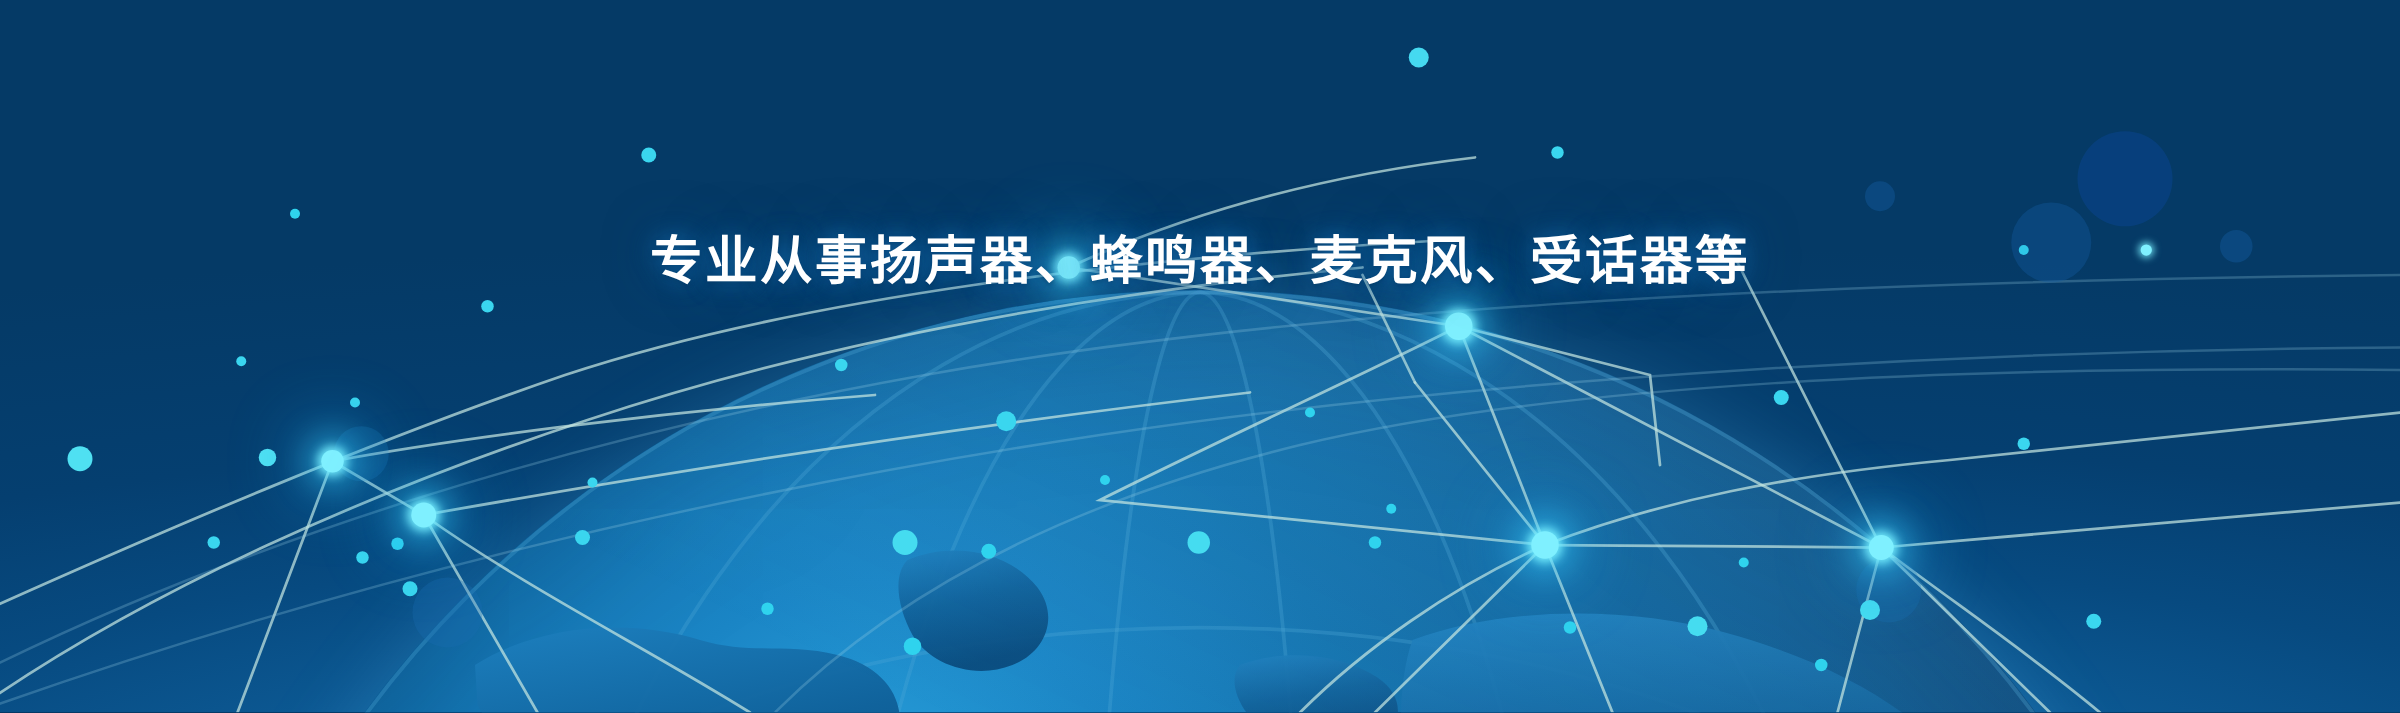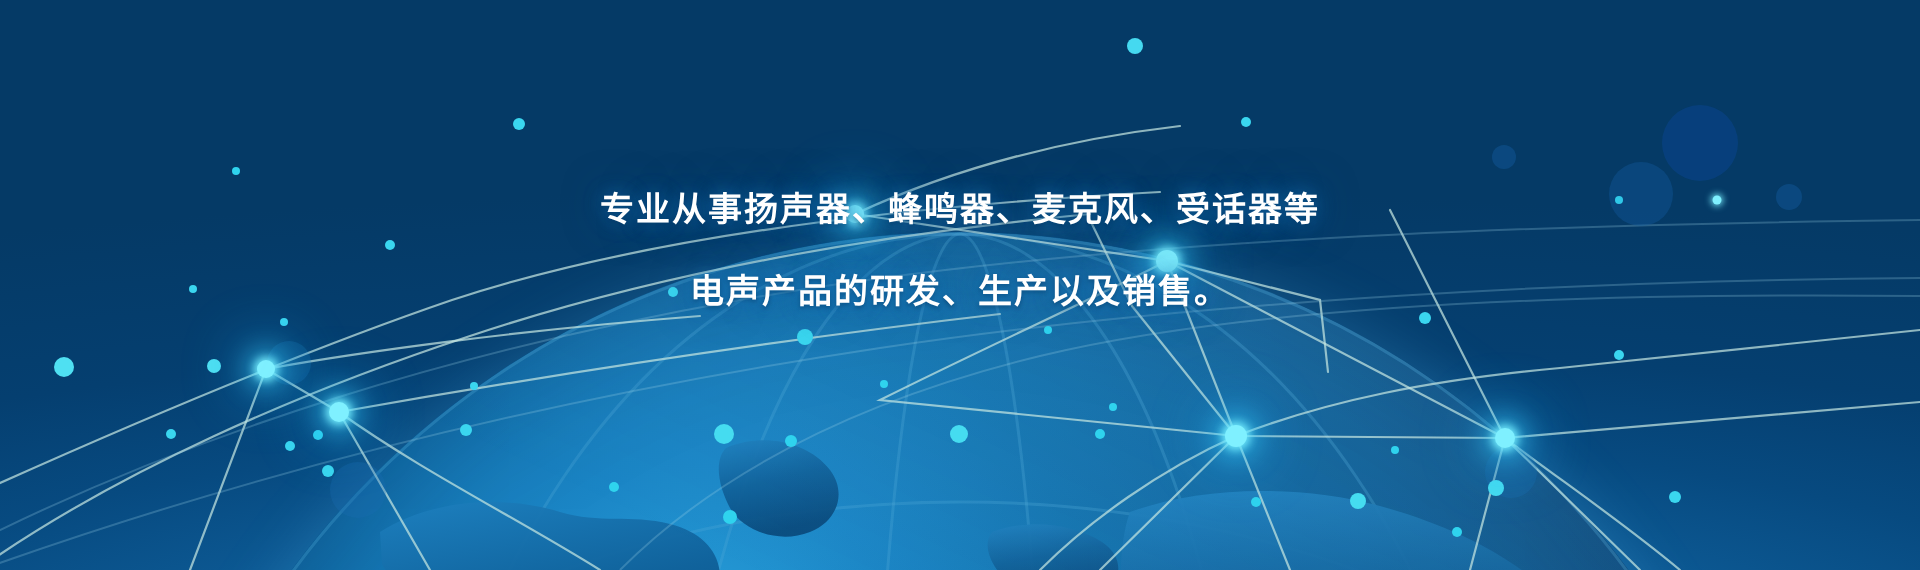--- a/index.html
+++ b/index.html
@@ -95,21 +95,21 @@
 
   
   .headline {
     position: absolute;
     left: 0;
     right: 0;
     top: 168px;
     text-align: center;
     color: #ffffff;
     font-weight: 700;
-    font-size: 34px;
+    font-size: 42px;
     line-height: 82px;
     letter-spacing: 2px;
     text-shadow:
       0 0 18px rgba(25,120,190,0.75),
       0 0 42px rgba(10,80,150,0.55),
       0 2px 4px rgba(2,30,60,0.45);
     white-space: nowrap;
   }
   .headline .line { display: block; }
 </style>
@@ -294,16 +294,15 @@
     <div class="node glow" style="left:266px;  top:369px; width:18px; height:18px;"></div>
     <div class="node glow" style="left:339px;  top:412px; width:20px; height:20px;"></div>
     <div class="node glow" style="left:1167px; top:261px; width:22px; height:22px;"></div>
     <div class="node glow" style="left:1236px; top:436px; width:22px; height:22px;"></div>
     <div class="node glow" style="left:1505px; top:438px; width:20px; height:20px;"></div>
     <div class="node glow" style="left:855px;  top:214px; width:18px; height:18px;"></div>
   </div>
 
   <div class="headline">
     <span class="line">专业从事扬声器、蜂鸣器、麦克风、受话器等</span>
-    <span class="line">电声产品的研发、生产以及销售。</span>
   </div>
 
 </div>
 
 </body></html>

